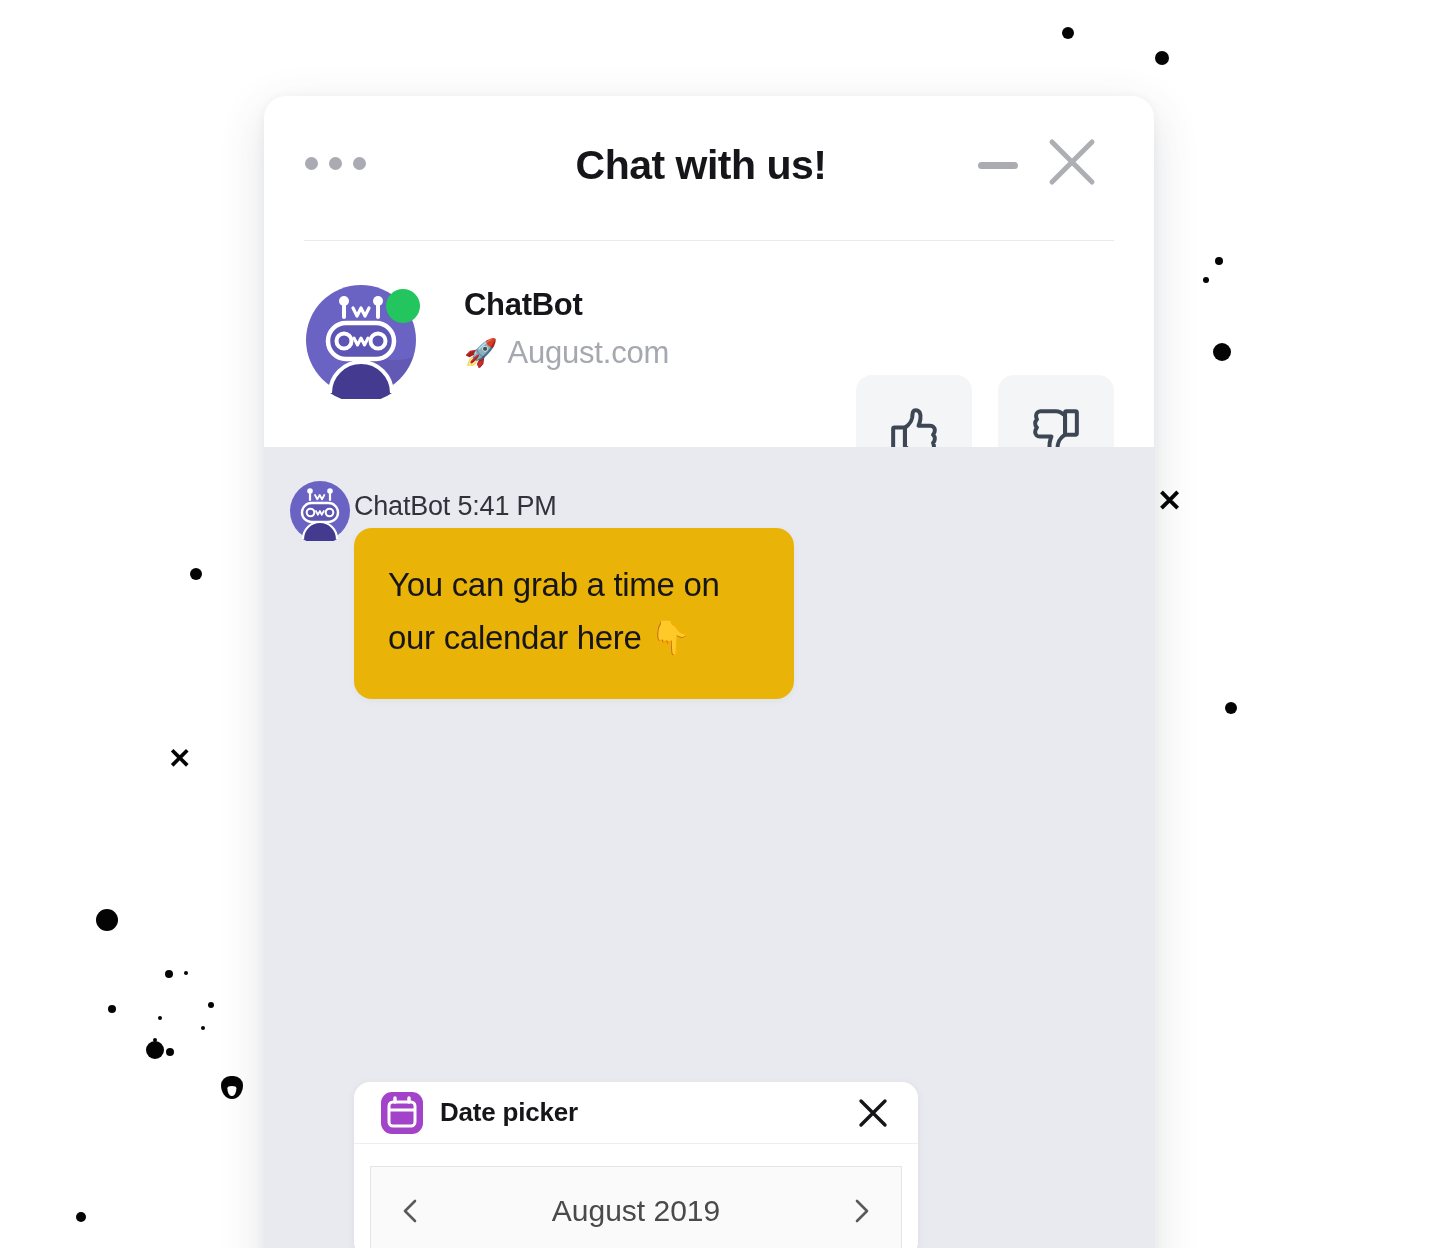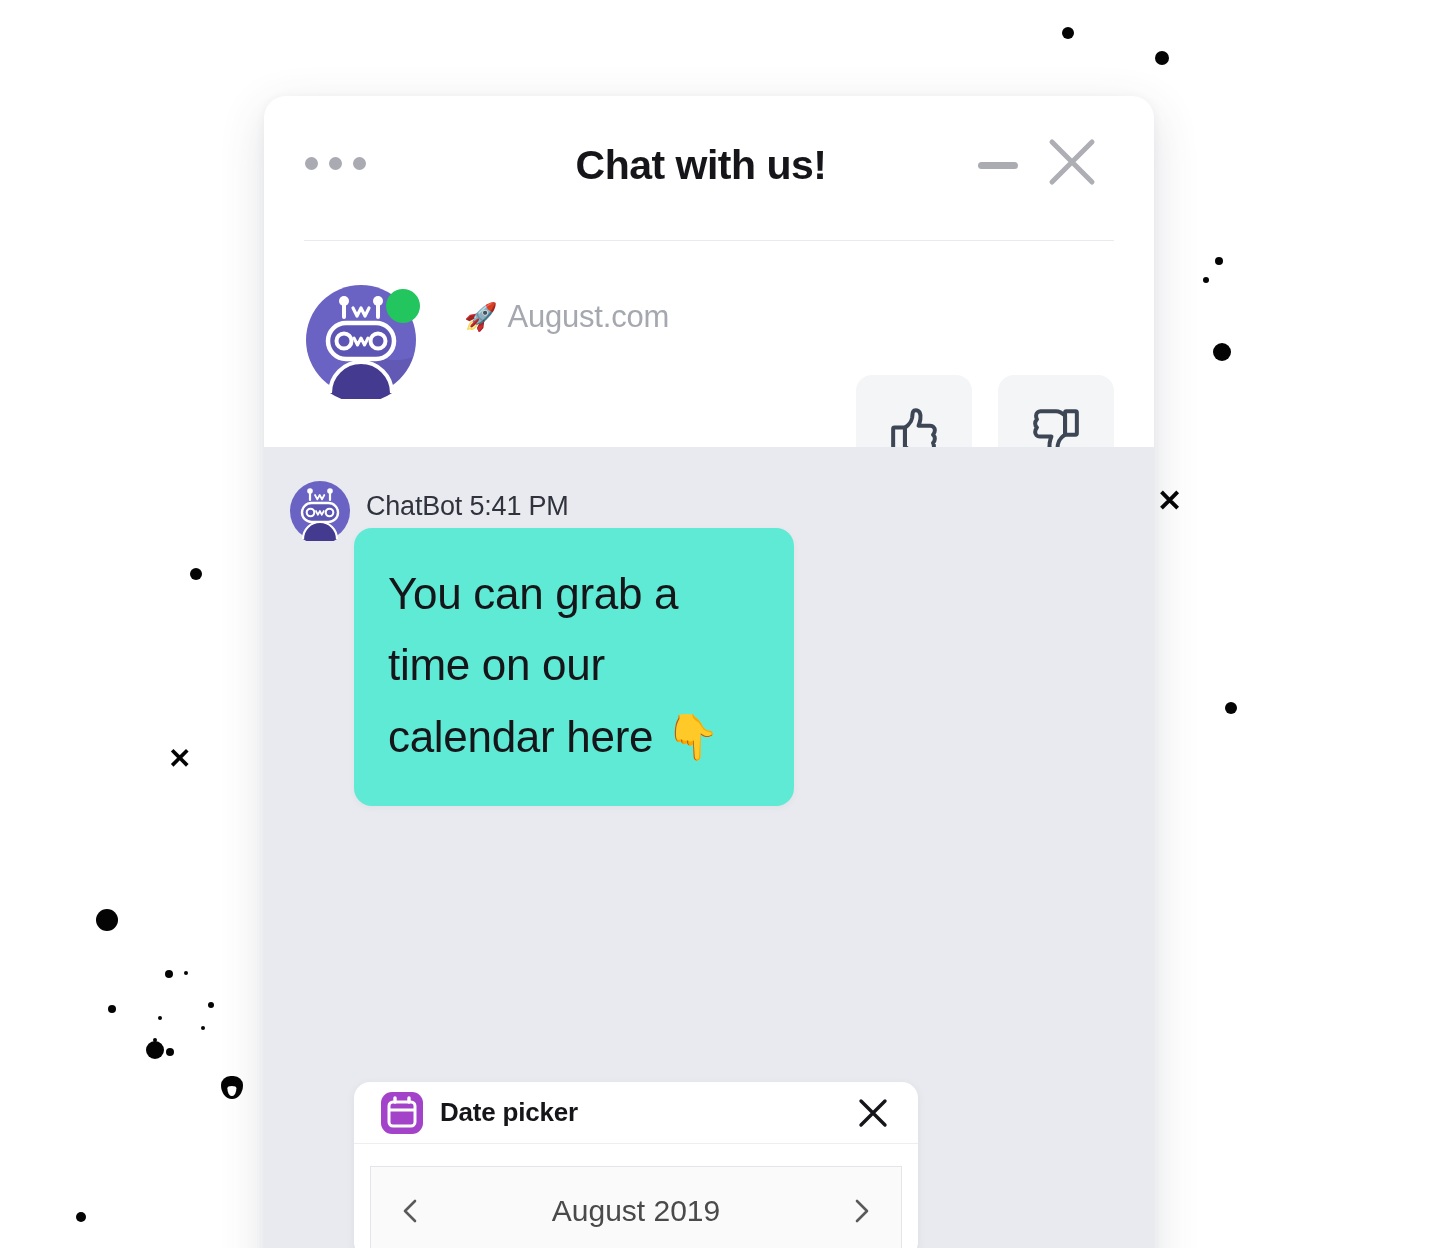--- a/index.html
+++ b/index.html
@@ -186,39 +186,39 @@
     bottom: 0;
     background: #e8eaef;
   }
 
   .msg-row {
     position: absolute;
     left: 26px;
     top: 32px;
     display: flex;
     align-items: flex-start;
-    gap: 16px;
+    gap: 4px;
   }
   .msg-avatar { width: 60px; height: 60px; flex: none; margin-top: 2px; }
   .msg-author {
     font-size: 27px;
     color: #30333c;
     padding-top: 12px;
     letter-spacing: -0.2px;
   }
   .bubble {
     position: absolute;
     left: 90px;
     top: 81px;
     width: 440px;
-    background: #5eead4;
+    background: #eab308;
     border-radius: 18px;
     padding: 30px 24px 34px 34px;
     box-sizing: border-box;
-    font-size: 44px;
+    font-size: 33px;
     line-height: 1.62;
     color: #16161a;
     letter-spacing: -0.3px;
     box-shadow: 0 2px 6px rgba(60,70,90,0.05);
   }
 
   
   .dp-card {
     position: absolute;
     left: 90px;
@@ -351,20 +351,21 @@
         <circle cx="38" cy="60" r="7.5" fill="#5d55b4" stroke="#ffffff" stroke-width="4"></circle>
         <circle cx="72" cy="60" r="7.5" fill="#5d55b4" stroke="#ffffff" stroke-width="4"></circle>
         <path d="M48 57 l3.5 7 l3.5 -7 l3.5 7 l3.5 -7" stroke="#ffffff" stroke-width="3" fill="none" stroke-linecap="round" stroke-linejoin="round"></path>
 
         <path d="M24 112a31 31 0 0 1 62 0 55 55 0 0 1-62 0z" fill="#443b90"></path>
         <path d="M24 112a31 31 0 0 1 62 0" fill="none" stroke="#ffffff" stroke-width="4"></path>
         <circle cx="97" cy="25" r="17" fill="#22c55e"></circle>
       </svg>
     </div>
     <div class="agent-meta">
+      <div class="agent-name">ChatBot</div>
       <div class="agent-site">
         <span class="rocket">🚀</span>
         <span>August.com</span>
       </div>
     </div>
     <div class="rate-buttons">
       <button class="rate-btn">
         <span>
           <svg viewBox="0 0 64 64" width="58" height="58" aria-hidden="true">
             <g fill="none" stroke="#3d4654" stroke-width="4.4" stroke-linejoin="round" stroke-linecap="round">

